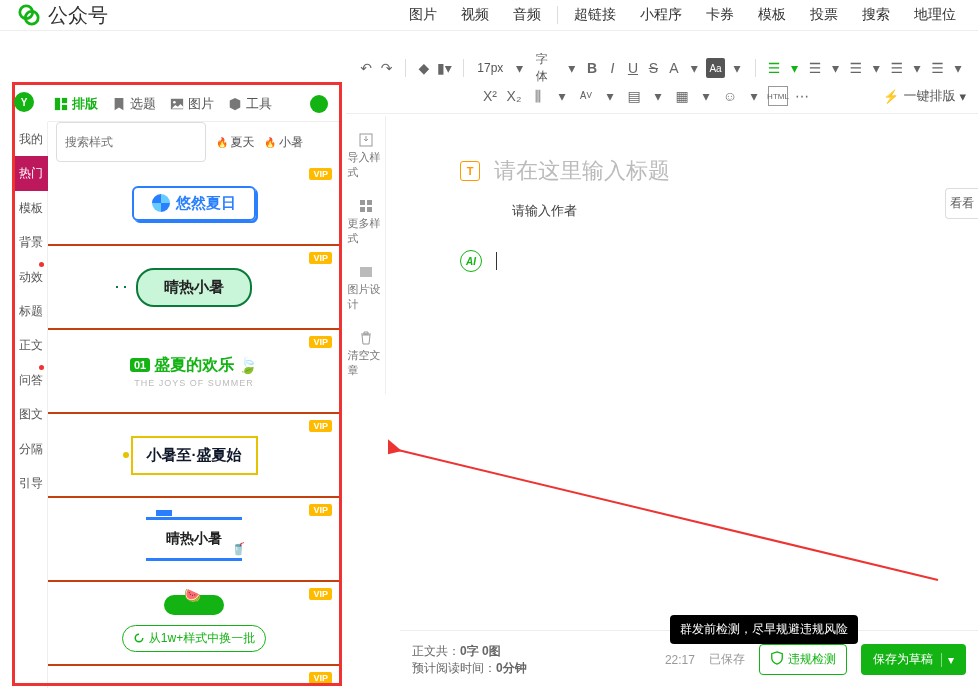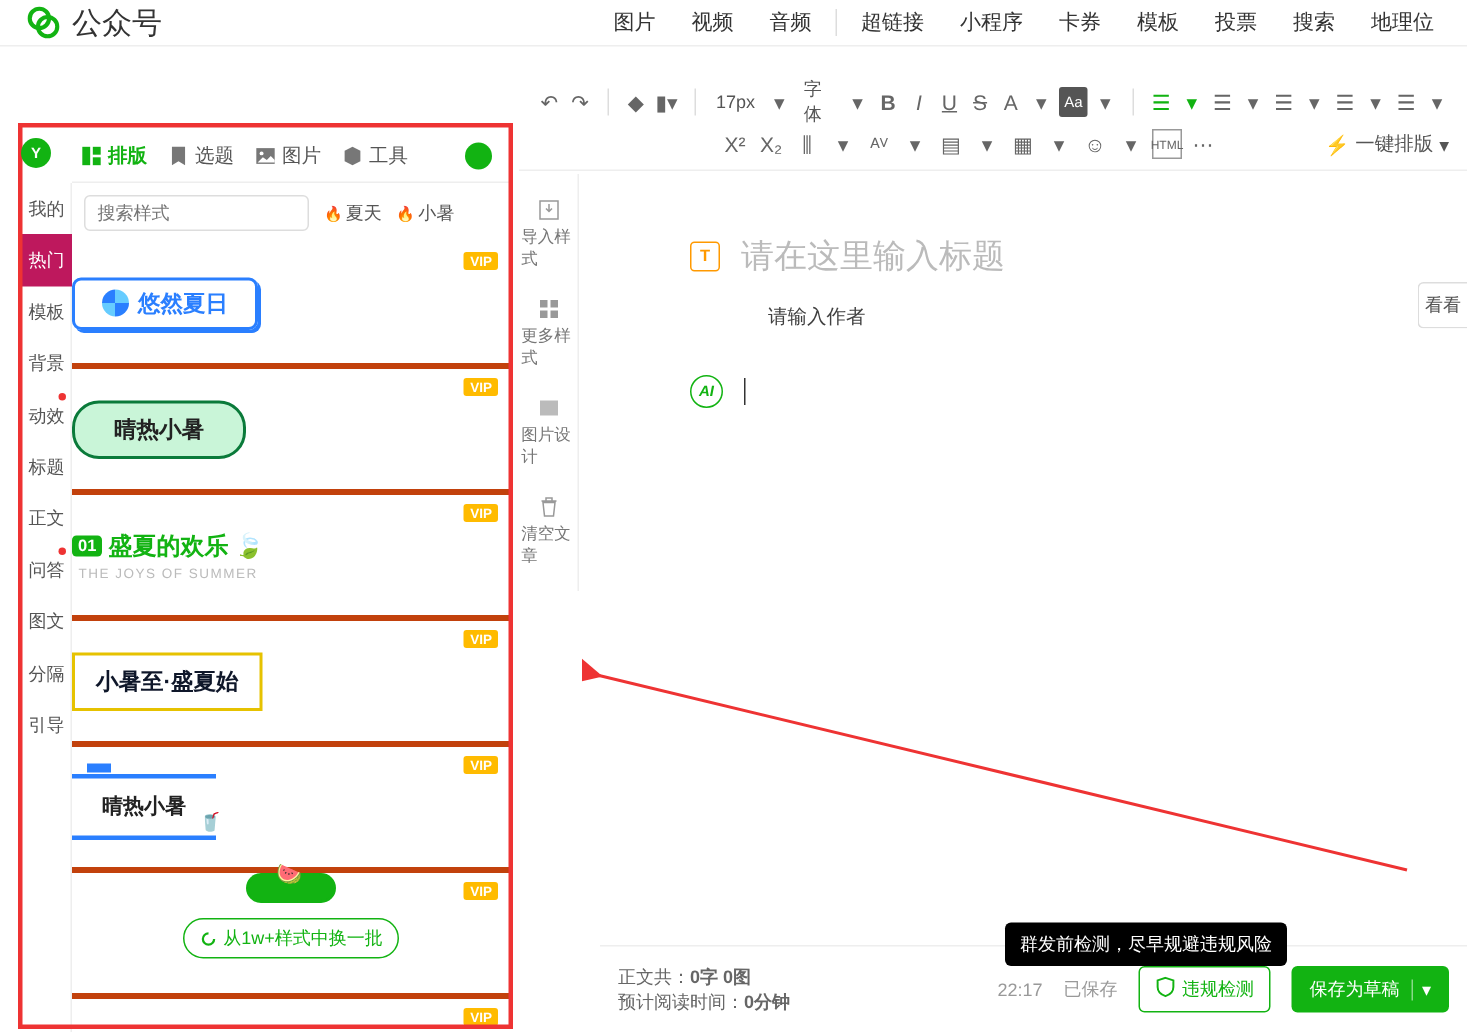--- a/index.html
+++ b/index.html
@@ -21,26 +21,26 @@
 .vtabs{width:34px;height:600px;border-right:1px solid #eee;display:flex;flex-direction:column;margin-top:36px}
 .vtab{width:34px;padding:10px 0;font-size:12px;text-align:center;color:#555;cursor:pointer;position:relative;writing-mode:horizontal-tb;line-height:1.2}
 .vtab.active{background:#be185d;color:#fff}
 .rdot{position:absolute;top:2px;right:4px;width:5px;height:5px;background:#e33;border-radius:50%}
 .maincol{flex:1;display:flex;flex-direction:column}
 .subtabs{height:36px;display:flex;align-items:center;border-bottom:1px solid #eee;padding:0 6px;gap:14px}
 .subtab{font-size:13px;color:#555;display:flex;align-items:center;gap:4px;cursor:pointer}
 .subtab.active{color:#12b312;font-weight:bold}
 .gdot{width:18px;height:18px;border-radius:50%;background:#12b312;margin-left:auto;margin-right:6px}
 .searchrow{height:40px;display:flex;align-items:center;padding:0 8px;gap:10px}
-.sbox{flex:1;max-width:150px;height:24px;border:1px solid #ddd;border-radius:4px;display:flex;align-items:center;padding:0 8px}
+.sbox{flex:1;max-width:150px;height:40px;border:1px solid #ddd;border-radius:4px;display:flex;align-items:center;padding:0 8px}
 .sinput{border:none;outline:none;font-size:12px;flex:1;background:transparent}
 .fire{font-size:12px;color:#555;cursor:pointer}
 .fire.o::before{content:"🔥";color:#f60;font-size:10px;margin-right:2px}
 .stylelist{flex:1;overflow:hidden}
-.card{height:84px;border-bottom:4px solid #c2410c;position:relative;display:flex;align-items:center;justify-content:flex-start}
+.card{height:84px;border-bottom:2px solid #c2410c;position:relative;display:flex;align-items:center;justify-content:center}
 .vip{position:absolute;top:6px;right:8px;background:#fb0;color:#fff;font-size:9px;padding:1px 4px;border-radius:2px;font-weight:bold}
 .s1{border:2px solid #2a7fff;border-radius:6px;padding:6px 18px;font-size:15px;font-weight:bold;color:#2a7fff;box-shadow:2px 2px 0 #2a7fff;display:flex;align-items:center;gap:6px}
 .bball{width:18px;height:18px;border-radius:50%;background:conic-gradient(#6cf 0 90deg,#2a7fff 90deg 180deg,#6cf 180deg 270deg,#2a7fff 270deg 360deg)}
 .s2{background:#c9f5d8;border:2px solid #0a7a3a;border-radius:18px;padding:8px 26px;font-size:15px;font-weight:bold;color:#222;position:relative}
 .s2::before{content:"";position:absolute;left:-14px;top:50%;width:2px;height:2px;background:#0a7a3a;transform:translateY(-50%);box-shadow:-8px 0 0 #0a7a3a}
 .s3{display:flex;flex-direction:column;align-items:center;gap:2px}
 .s3t{font-size:16px;font-weight:bold;color:#12b312;display:flex;align-items:center;gap:4px}
 .s3n{background:#12b312;color:#fff;font-size:11px;padding:1px 4px;border-radius:3px}
 .s3s{font-size:9px;color:#bbb;letter-spacing:1px}
 .s4{border:2px solid #e6c200;padding:8px 14px;font-size:15px;font-weight:bold;color:#0f172a;position:relative}

